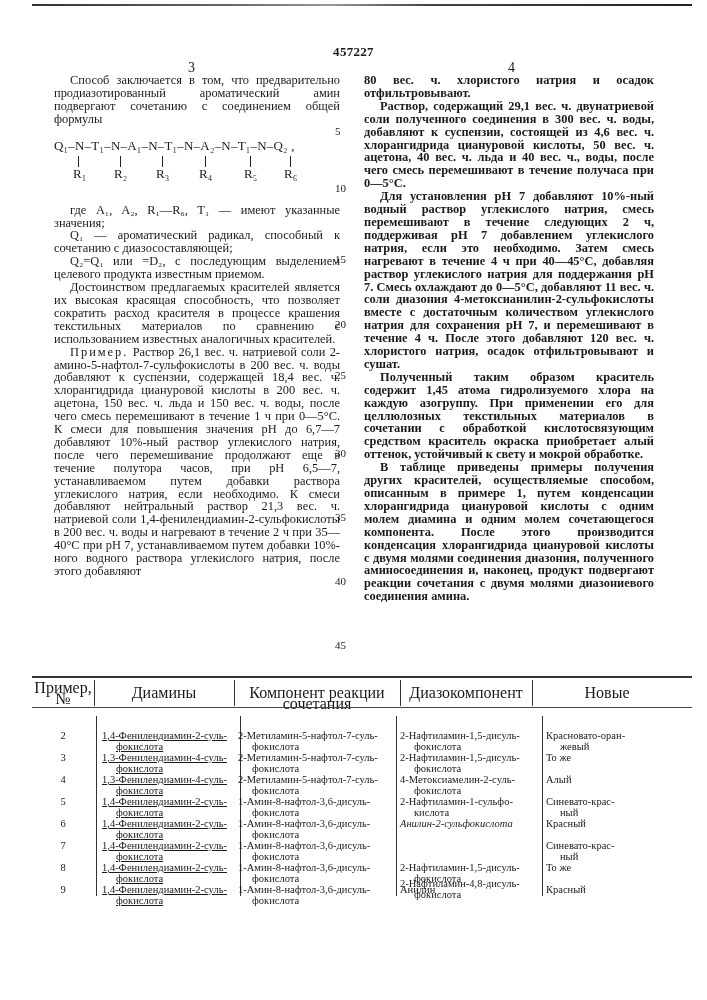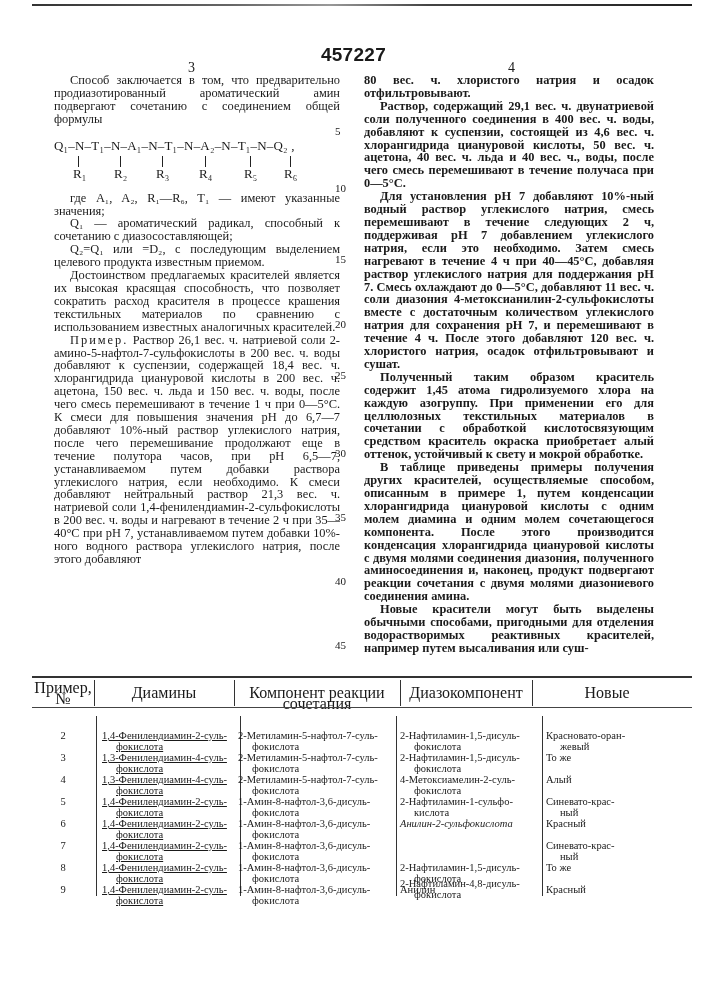--- a/index.html
+++ b/index.html
@@ -7,21 +7,21 @@
     width: 707px; height: 1000px; position: relative; overflow: hidden;
     font-family: "DejaVu Serif", "Liberation Serif", serif;
     color: #1a1a1a;
   }
   .top-rule {
     position: absolute; left: 32px; top: 4px; width: 660px; height: 2px;
     background: linear-gradient(90deg, #333 0%, #666 30%, #999 45%, #444 60%, #222 100%);
   }
   .patent-number {
     position: absolute; left: 0; width: 707px; top: 44px; text-align: center;
-    font-family: Liberation Sans, sans-serif; font-weight: bold; font-size: 19px;
+    font-family: Liberation Serif, serif; font-weight: bold; font-size: 13px;
     letter-spacing: 0.3px;
   }
   .page-num {
     position: absolute; top: 60px; font-size: 14px;
     font-family: "Liberation Serif", serif;
   }
   .page-num.left { left: 188px; }
   .page-num.right { left: 508px; }
 
   .col {
@@ -29,21 +29,21 @@
     font-family: "Liberation Serif", serif; font-size: 12.4px; line-height: 12.9px;
     text-align: justify;
   }
   .col.left { left: 54px; }
   .col.right { left: 364px; width: 290px; font-weight: bold; }
   .col p { margin: 0; text-indent: 16px; }
   .col p.noindent { text-indent: 0; }
   .spaced { letter-spacing: 2px; }
 
   .formula {
-    position: relative; height: 48px; margin: 10px 0 8px 0;
+    position: relative; height: 48px; margin: 10px 0 20px 0;
     font-size: 13px;
   }
   .formula .row1 { position: absolute; top: 4px; left: 0; white-space: nowrap; letter-spacing: 0.2px; }
   .formula .vbar { position: absolute; top: 20px; width: 1px; height: 11px; background: #222; }
   .formula .r { position: absolute; top: 32px; font-size: 13px; }
 
   .line-numbers { position: absolute; left: 0; top: 0; width: 707px; }
   .ln {
     position: absolute; left: 335px; font-family: "Liberation Serif", serif; font-size: 11px;
   }
@@ -108,25 +108,24 @@
   <div class="ln" style="top:318px">20</div>
   <div class="ln" style="top:369px">25</div>
   <div class="ln" style="top:447px">30</div>
   <div class="ln" style="top:511px">35</div>
   <div class="ln" style="top:575px">40</div>
   <div class="ln" style="top:639px">45</div>
 </div>
 
 <div class="col right">
   <p class="noindent">80 вес. ч. хлористого натрия и осадок отфильтровывают.</p>
-  <p>Раствор, содержащий 29,1 вес. ч. двунатриевой соли полученного соединения в 400 вес. ч. воды, добавляют к суспензии, состоящей из 4,6 вес. ч. хлорангидрида циануровой кислоты, 50 вес. ч. ацетона, 40 вес. ч. льда и 40 вес. ч., воды, после чего смесь перемешивают в течение получаса при 0—5°С.</p>
+  <p>Раствор, содержащий 29,1 вес. ч. двунатриевой соли полученного соединения в 300 вес. ч. воды, добавляют к суспензии, состоящей из 4,6 вес. ч. хлорангидрида циануровой кислоты, 50 вес. ч. ацетона, 40 вес. ч. льда и 40 вес. ч., воды, после чего смесь перемешивают в течение получаса при 0—5°С.</p>
   <p>Для установления pH 7 добавляют 10%-ный водный раствор углекислого натрия, смесь перемешивают в течение следующих 2 ч, поддерживая pH 7 добавлением углекислого натрия, если это необходимо. Затем смесь нагревают в течение 4 ч при 40—45°С, добавляя раствор углекислого натрия для поддержания pH 7. Смесь охлаждают до 0—5°С, добавляют 11 вес. ч. соли диазония 4-метоксианилин-2-сульфокислоты вместе с достаточным количеством углекислого натрия для сохранения pH 7, и перемешивают в течение 4 ч. После этого добавляют 120 вес. ч. хлористого натрия, осадок отфильтровывают и сушат.</p>
   <p>Полученный таким образом краситель содержит 1,45 атома гидролизуемого хлора на каждую азогруппу. При применении его для целлюлозных текстильных материалов в сочетании с обработкой кислотосвязующим средством краситель окраска приобретает алый оттенок, устойчивый к свету и мокрой обработке.</p>
   <p>В таблице приведены примеры получения других красителей, осуществляемые способом, описанным в примере 1, путем конденсации хлорангидрида циануровой кислоты с одним молем диамина и одним молем сочетающегося компонента. После этого производится конденсация хлорангидрида циануровой кислоты с двумя молями соединения диазония, полученного аминосоединения и, наконец, продукт подвергают реакции сочетания с двумя молями диазониевого соединения амина.</p>
-  <p>Новые красители могут быть выделены обычными способами, пригодными для отделения водорастворимых реактивных красителей, например путем высаливания или суш-</p>
 </div>
 
 <div class="table-wrap">
   <div class="t-rule-top"></div>
   <div class="th" style="left:0;width:62px">Пример, №</div>
   <div class="th" style="left:62px;width:140px;top:11px">Диамины</div>
   <div class="th" style="left:202px;width:166px;top:11px">Компонент реакции сочетания</div>
   <div class="th" style="left:368px;width:132px;top:11px">Диазокомпонент</div>
   <div class="th" style="left:500px;width:150px;top:11px">Новые</div>
   <div class="t-rule-mid"></div>

